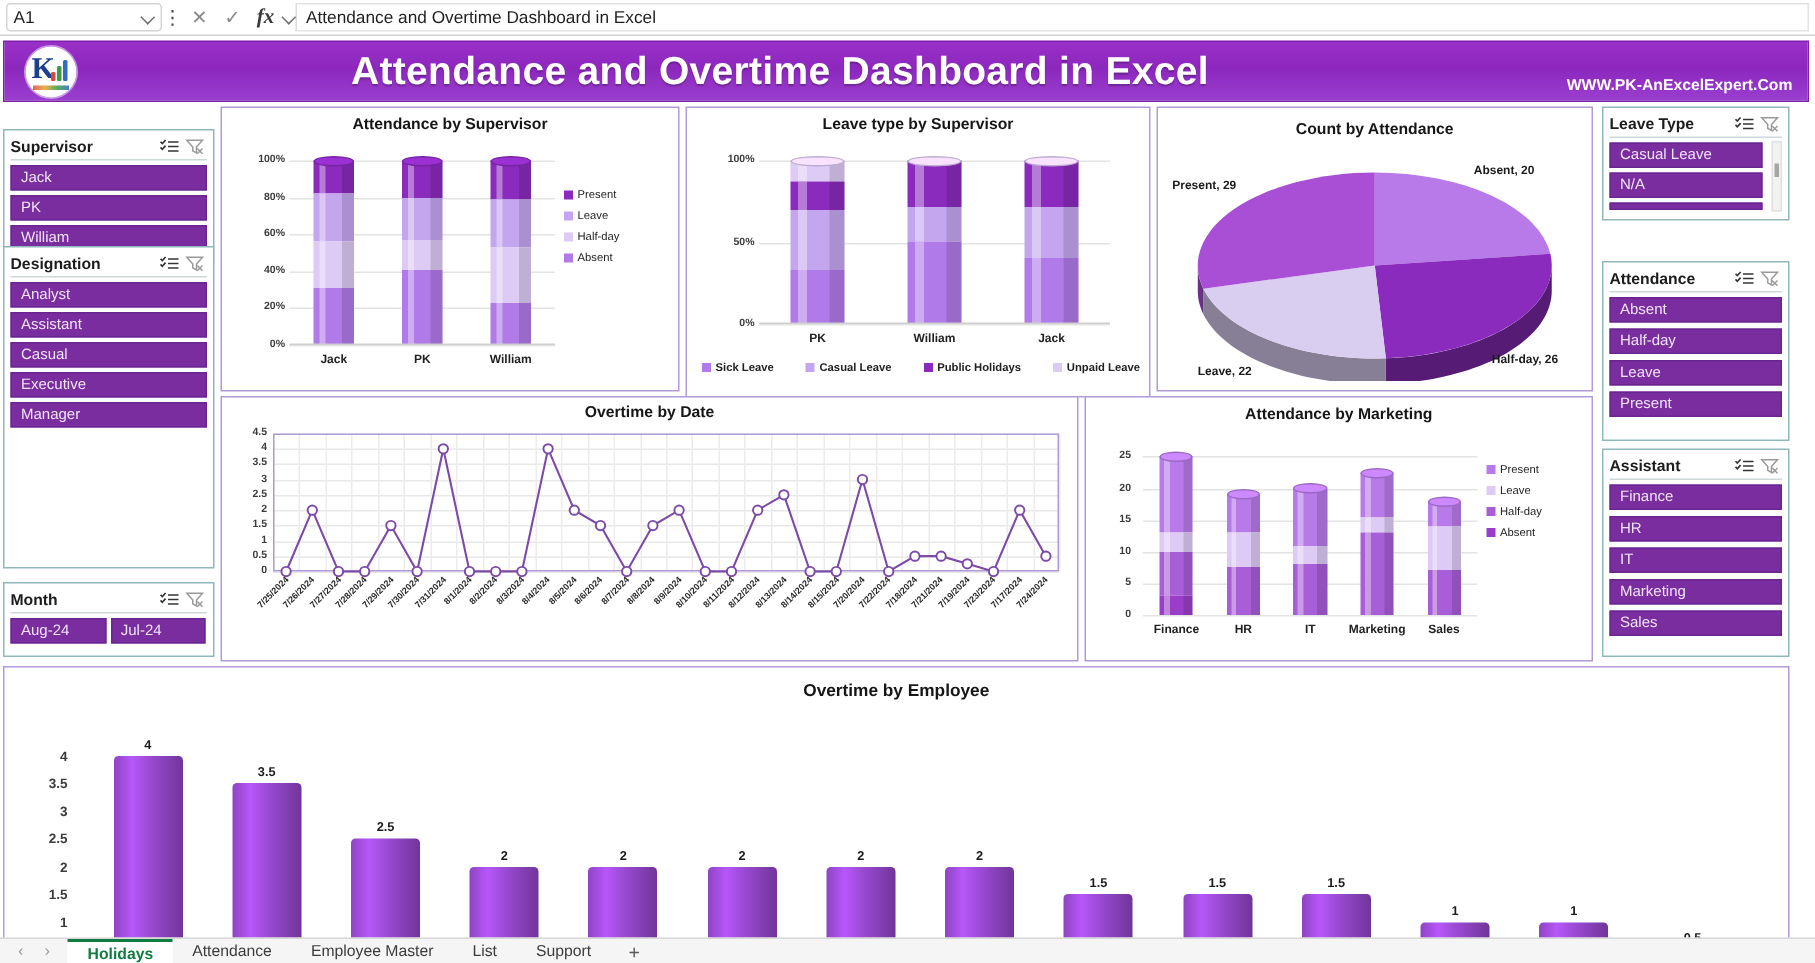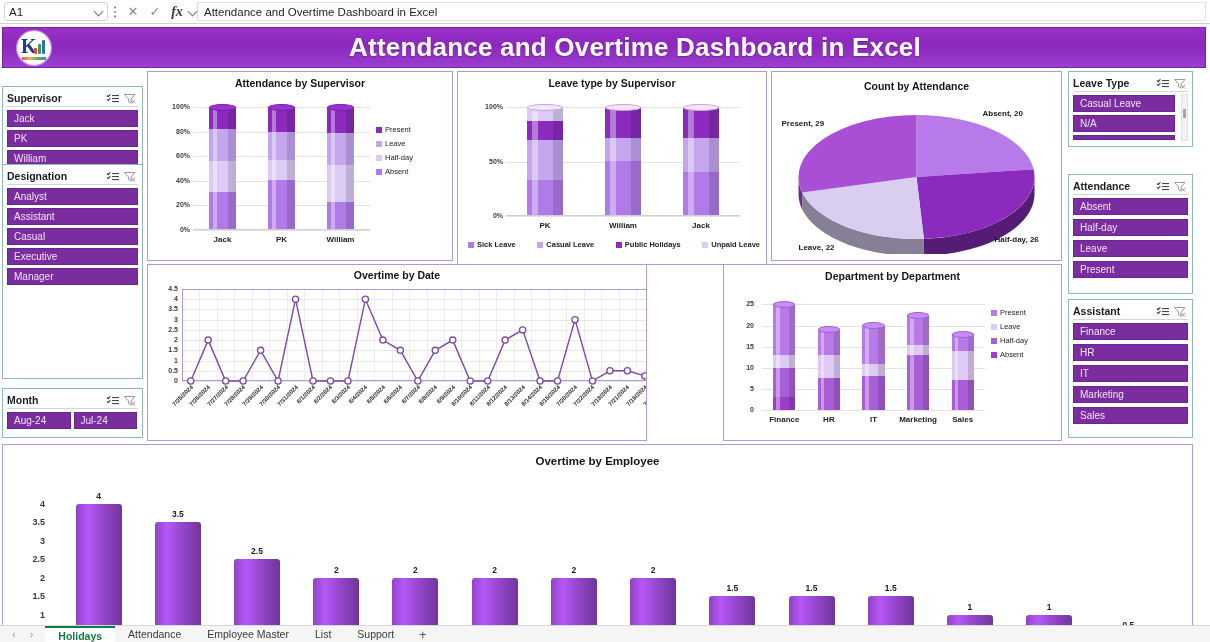--- a/index.html
+++ b/index.html
@@ -162,20 +162,21 @@
     <div class="logo-wrap">
       <div class="logo">
         <span class="k">K</span>
         <span class="b1"></span>
           <span class="b2"></span>
           <span class="b3"></span>
         <span class="base"></span>
       </div>
     </div>
     <div class="banner-title">Attendance and Overtime Dashboard in Excel</div>
+    <div class="banner-url">WWW.PK-AnExcelExpert.Com</div>
   </div>
 
   <div class="slicer" style="left:2px; top:62px; width:141px; height:90px;">
     <div class="slicer-head">
       <span class="slicer-title">Supervisor</span>
       <span class="sl-icon">
         <svg width="15" height="12" viewBox="0 0 15 12">
             <path d="M1 2.5 L2.2 3.7 L4.4 1.3" stroke="#333" stroke-width="1.1" fill="none"></path>
             <path d="M1 6.3 L2.2 7.5 L4.4 5.1" stroke="#333" stroke-width="1.1" fill="none"></path>
             <line x1="6" y1="2.6" x2="13" y2="2.6" stroke="#333" stroke-width="1"></line>
@@ -480,21 +481,21 @@
           <path d="M 144.5 85 L 151.90928130445897 146.87765716255285 A 118 62 0 0 1 30.20718698682154 100.418773004221 Z" fill="#d9cdf0"></path>
           <path d="M 144.5 85 L 30.20718698682154 100.418773004221 A 118 62 0 0 1 144.49999999999997 23 Z" fill="#a84fd6"></path>
         </svg>
         <div style="position:absolute;left:210.5px;top:17px;font-size:8px;font-weight:bold;color:#1b1b1b;white-space:nowrap;">Absent, 20</div>
         <div style="position:absolute;left:222.5px;top:143px;font-size:8px;font-weight:bold;color:#1b1b1b;white-space:nowrap;">Half-day, 26</div>
         <div style="position:absolute;left:26.5px;top:151px;font-size:8px;font-weight:bold;color:#1b1b1b;white-space:nowrap;">Leave, 22</div>
         <div style="position:absolute;left:9.5px;top:27px;font-size:8px;font-weight:bold;color:#1b1b1b;white-space:nowrap;">Present, 29</div>
       </div>
   </div>
 
-  <div class="panel" style="left:147px; top:240px; width:500px; height:177px;">
+  <div class="panel" style="left:147px; top:240px; width:572px; height:177px;">
     <div class="panel-title" style="padding-top:4px;">Overtime by  Date</div>
     <div class="plot" id="plot-line" style="height:158px;">
         <div class="grid" style="left:34px;width:524px;top:100px;background:#e8e8e8;"></div>
         <div class="ax-lbl" style="left:0px;top:96px;width:30px;text-align:right;font-weight:bold;">0</div>
         <div class="grid" style="left:34px;width:524px;top:89.77777777777777px;background:#e8e8e8;"></div>
         <div class="ax-lbl" style="left:0px;top:85.77777777777777px;width:30px;text-align:right;font-weight:bold;">0.5</div>
         <div class="grid" style="left:34px;width:524px;top:79.55555555555556px;background:#e8e8e8;"></div>
         <div class="ax-lbl" style="left:0px;top:75.55555555555556px;width:30px;text-align:right;font-weight:bold;">1</div>
         <div class="grid" style="left:34px;width:524px;top:69.33333333333334px;background:#e8e8e8;"></div>
         <div class="ax-lbl" style="left:0px;top:65.33333333333334px;width:30px;text-align:right;font-weight:bold;">1.5</div>
@@ -602,21 +603,21 @@
         <div style="position: absolute; left: 460.933px; top: 103px; font-size: 6px; color: rgb(43, 43, 43); white-space: nowrap; transform-origin: right top; transform: rotate(-45deg); font-weight: bold; text-align: right; width: 60px; margin-left: -60px;">7/18/2024</div>
         <div style="position: absolute; left: 478.4px; top: 103px; font-size: 6px; color: rgb(43, 43, 43); white-space: nowrap; transform-origin: right top; transform: rotate(-45deg); font-weight: bold; text-align: right; width: 60px; margin-left: -60px;">7/21/2024</div>
         <div style="position: absolute; left: 495.867px; top: 103px; font-size: 6px; color: rgb(43, 43, 43); white-space: nowrap; transform-origin: right top; transform: rotate(-45deg); font-weight: bold; text-align: right; width: 60px; margin-left: -60px;">7/19/2024</div>
         <div style="position: absolute; left: 513.333px; top: 103px; font-size: 6px; color: rgb(43, 43, 43); white-space: nowrap; transform-origin: right top; transform: rotate(-45deg); font-weight: bold; text-align: right; width: 60px; margin-left: -60px;">7/23/2024</div>
         <div style="position: absolute; left: 530.8px; top: 103px; font-size: 6px; color: rgb(43, 43, 43); white-space: nowrap; transform-origin: right top; transform: rotate(-45deg); font-weight: bold; text-align: right; width: 60px; margin-left: -60px;">7/17/2024</div>
         <div style="position: absolute; left: 548.267px; top: 103px; font-size: 6px; color: rgb(43, 43, 43); white-space: nowrap; transform-origin: right top; transform: rotate(-45deg); font-weight: bold; text-align: right; width: 60px; margin-left: -60px;">7/24/2024</div>
       </div>
   </div>
 
   <div class="panel" style="left:723px; top:240px; width:339px; height:177px;">
-    <div class="panel-title" style="padding-top:5px;">Department by Department</div>
+    <div class="panel-title" style="padding-top:5px;">Attendance by Marketing</div>
     <div class="plot" id="plot-dept" style="height:152px;">
         <div class="grid" style="left:38px;width:223px;top:128px;"></div>
         <div class="ax-lbl" style="left:0px;top:124px;width:30px;text-align:right;font-weight:bold;">0</div>
         <div class="grid" style="left:38px;width:223px;top:106.88888888888889px;"></div>
         <div class="ax-lbl" style="left:0px;top:102.88888888888889px;width:30px;text-align:right;font-weight:bold;">5</div>
         <div class="grid" style="left:38px;width:223px;top:85.77777777777777px;"></div>
         <div class="ax-lbl" style="left:0px;top:81.77777777777777px;width:30px;text-align:right;font-weight:bold;">10</div>
         <div class="grid" style="left:38px;width:223px;top:64.66666666666667px;"></div>
         <div class="ax-lbl" style="left:0px;top:60.66666666666667px;width:30px;text-align:right;font-weight:bold;">15</div>
         <div class="grid" style="left:38px;width:223px;top:43.55555555555554px;"></div>

